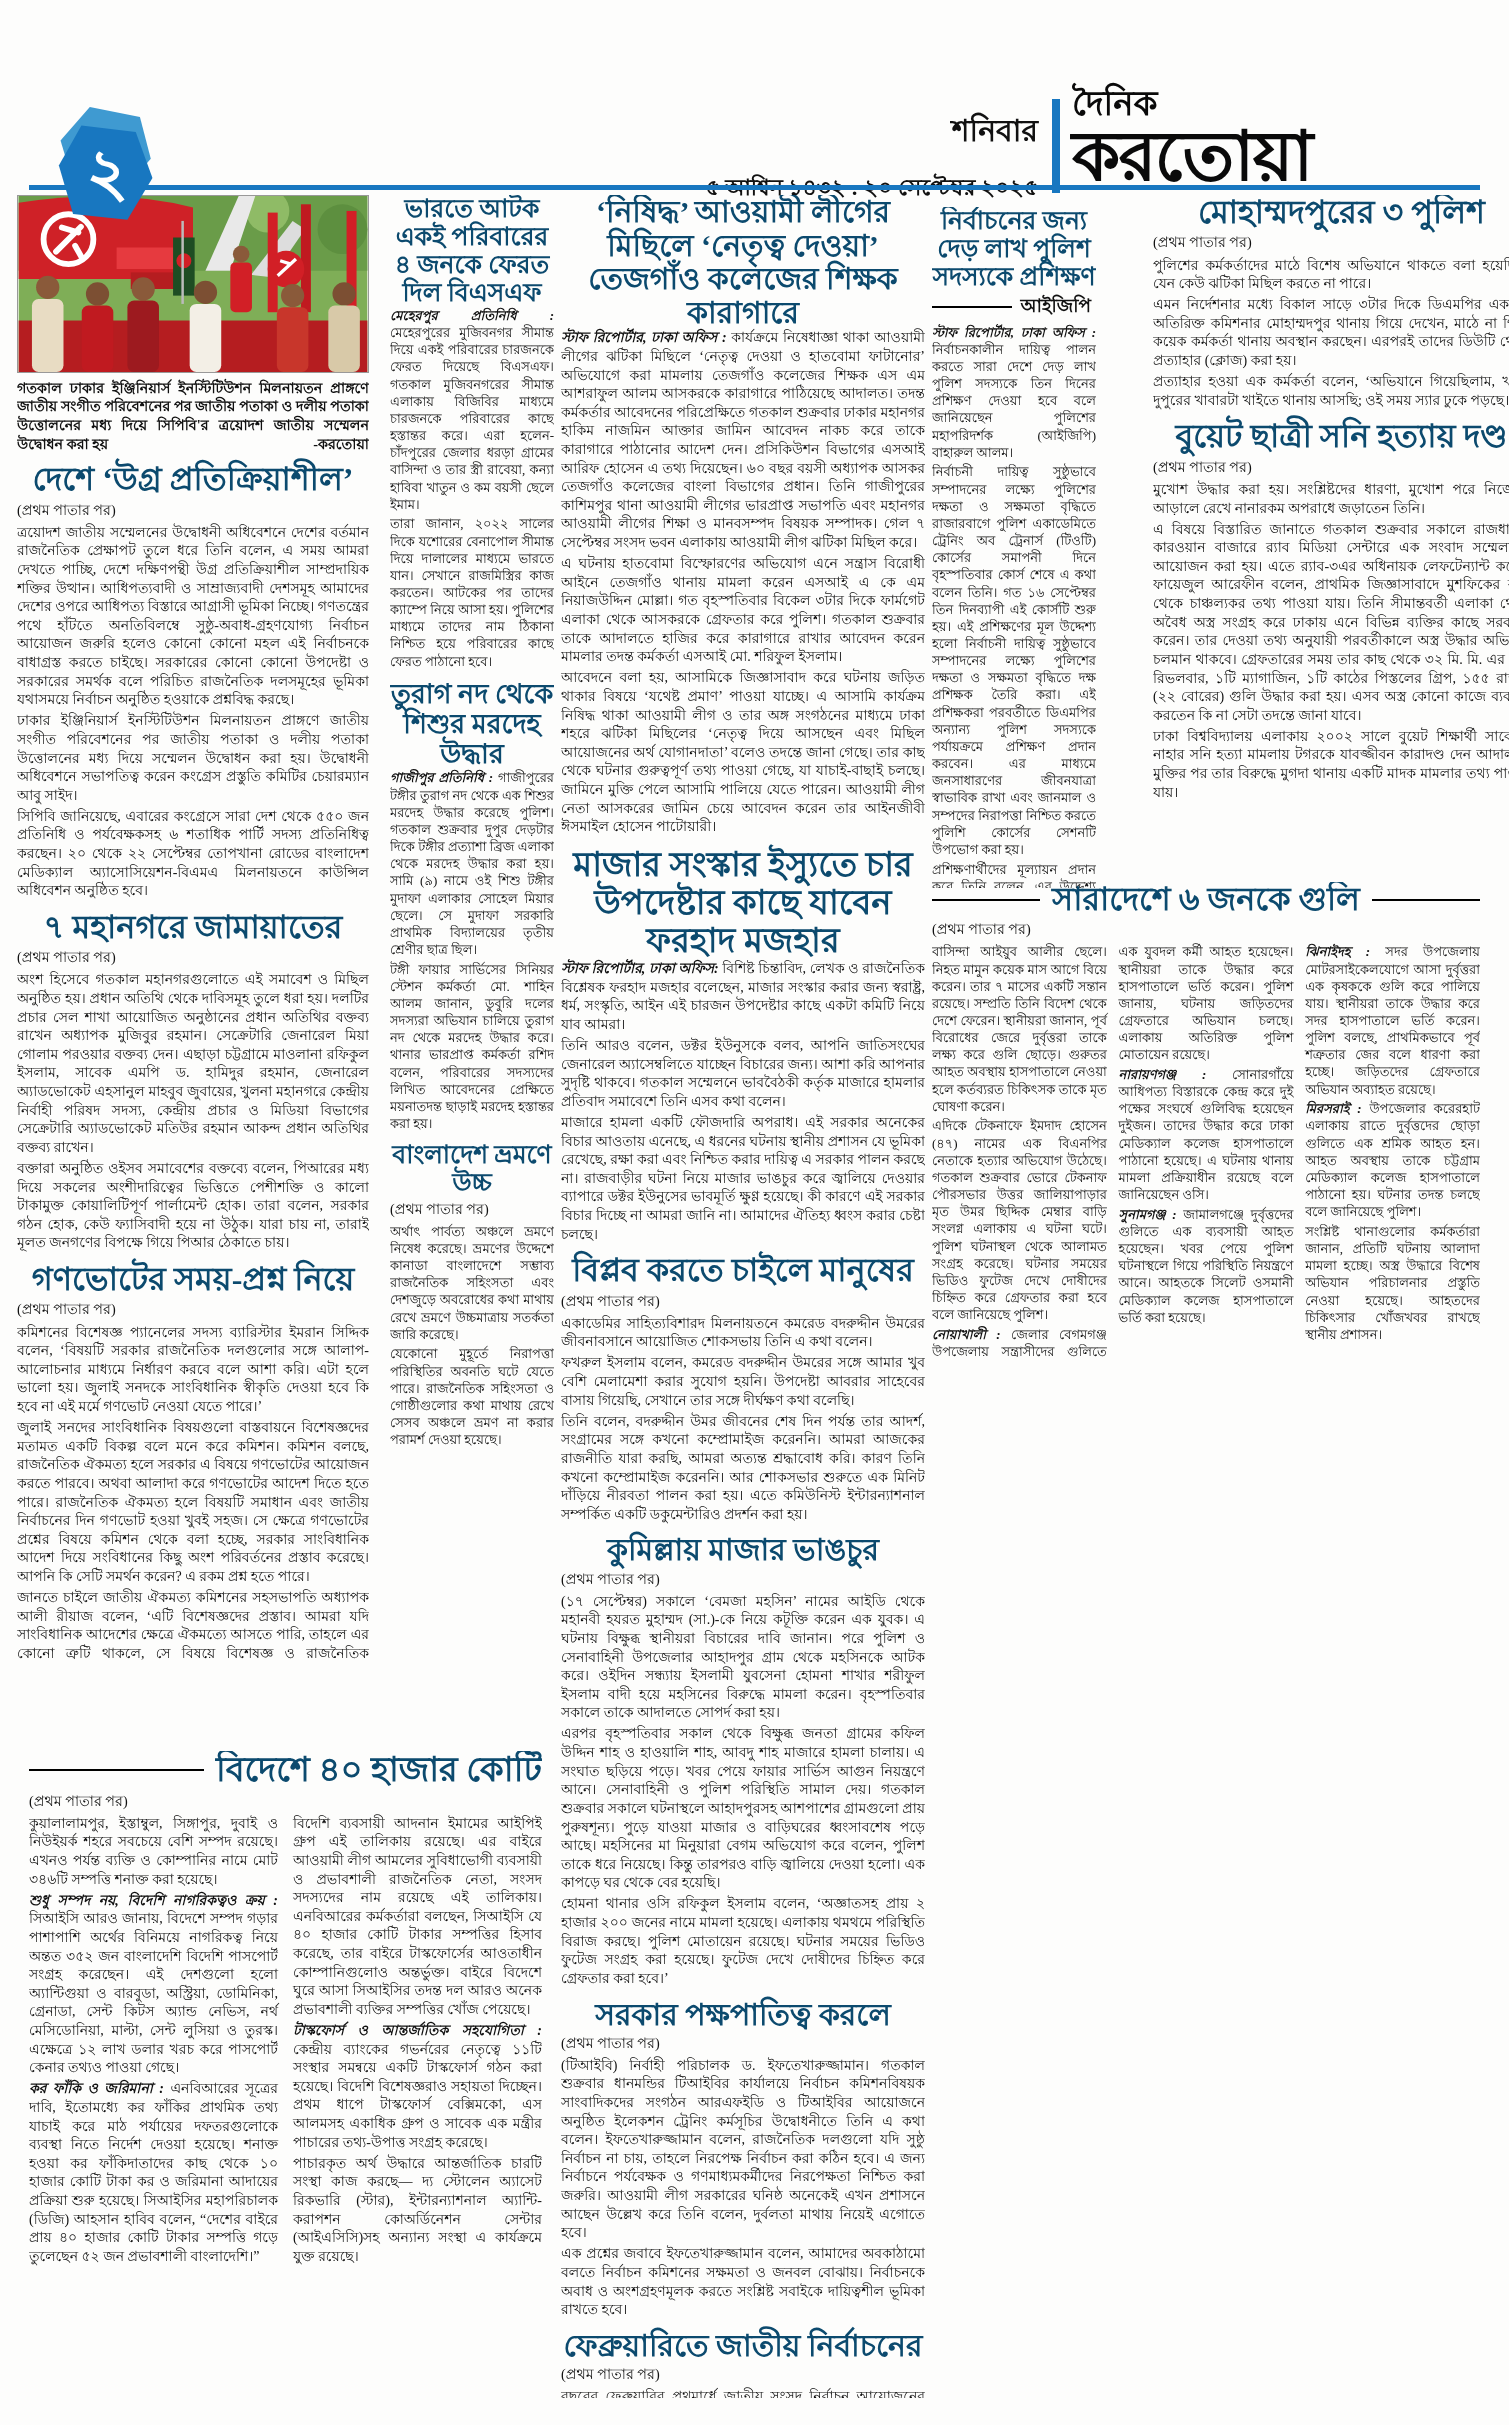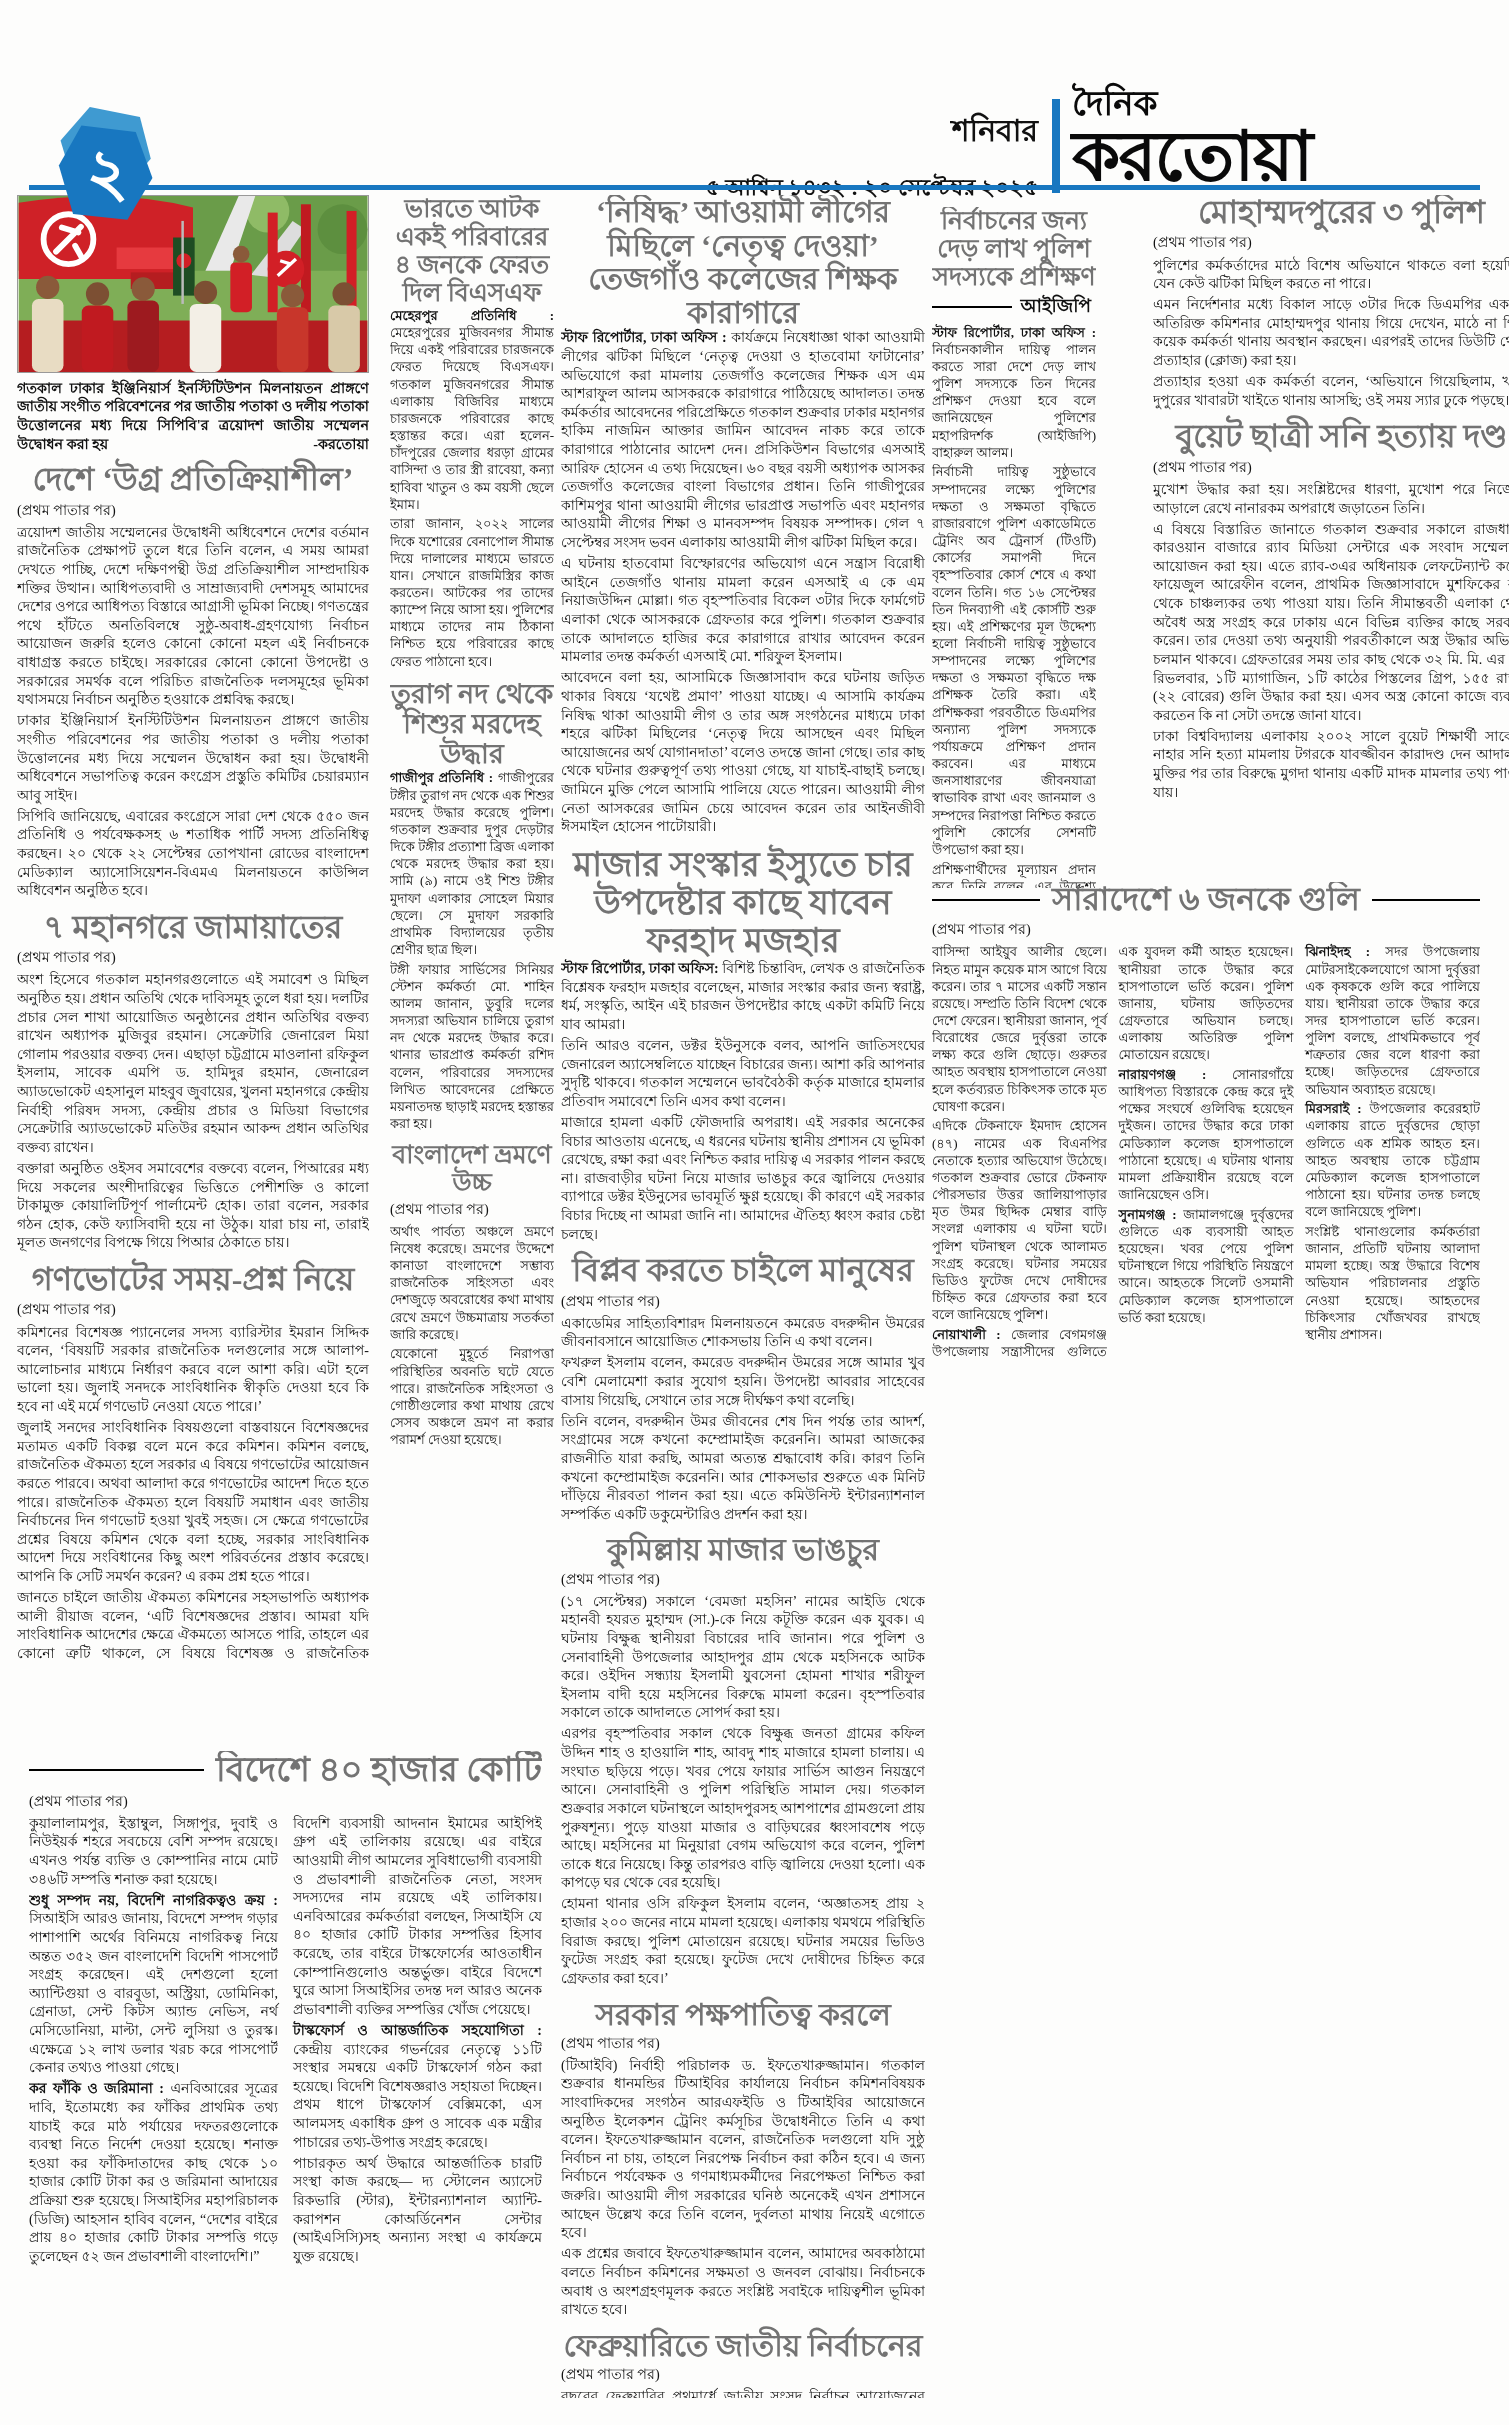--- a/index.html
+++ b/index.html
@@ -21,27 +21,27 @@
   .colA{left:17px;top:195px;width:352px;height:1466px;overflow:hidden}
   .colC{left:390px;top:195px;width:164px;height:1466px;overflow:hidden}
   .colD{left:561px;top:195px;width:364px;height:2203px;overflow:hidden}
   .colE{left:932px;top:207px;width:164px;height:681px;overflow:hidden}
   .colF{left:1153px;top:195px;width:377px;height:681px;overflow:hidden}
   .blockB{left:29px;top:1751px;width:513px;height:731px;overflow:hidden}
   .blockG{left:932px;top:882px;width:548px;height:1516px;overflow:hidden}
   
   .art{margin-top:9px}
   .art:first-child{margin-top:0}
-  .hl{font-weight:bold;text-align:center;line-height:1.12;color:#737373;
+  .hl{font-weight:bold;text-align:center;line-height:1.12;color:#0c4a6e;
       font-family:"Liberation Serif","DejaVu Serif",serif}.hl-30{font-size:25px}.hl-32{font-size:27px}
   .hl-36{font-size:30px}.hl-38{font-size:32px}.hl-40{font-size:34px}
   .kicker{font-size:14.3px;margin:2.5px 0 4.2px}
   .body{text-align:justify}
   .body p{margin:0 0 2.5px}
-  .body b{}
+  .body b{font-style:italic}
   .fs-n{font-size:14px;line-height:1.33}
   .fs-s{font-size:13px;line-height:1.32}
   .attrib{display:flex;justify-content:flex-end;align-items:center;gap:8.4px;
           font-weight:bold;font-size:18.4px;margin:3.4px 5px 5px 0}
   .attrib::before{content:"";width:80px;border-top:2.5px solid #000}
   .hlrow{display:flex;align-items:center;gap:11.7px}
   .hlrow .rule{flex:1;border-top:2.5px solid #000}
   .cols2{column-count:2;column-gap:15px;height:647px}
   .cols3{column-count:3;column-gap:11.7px;height:1427px}
   

